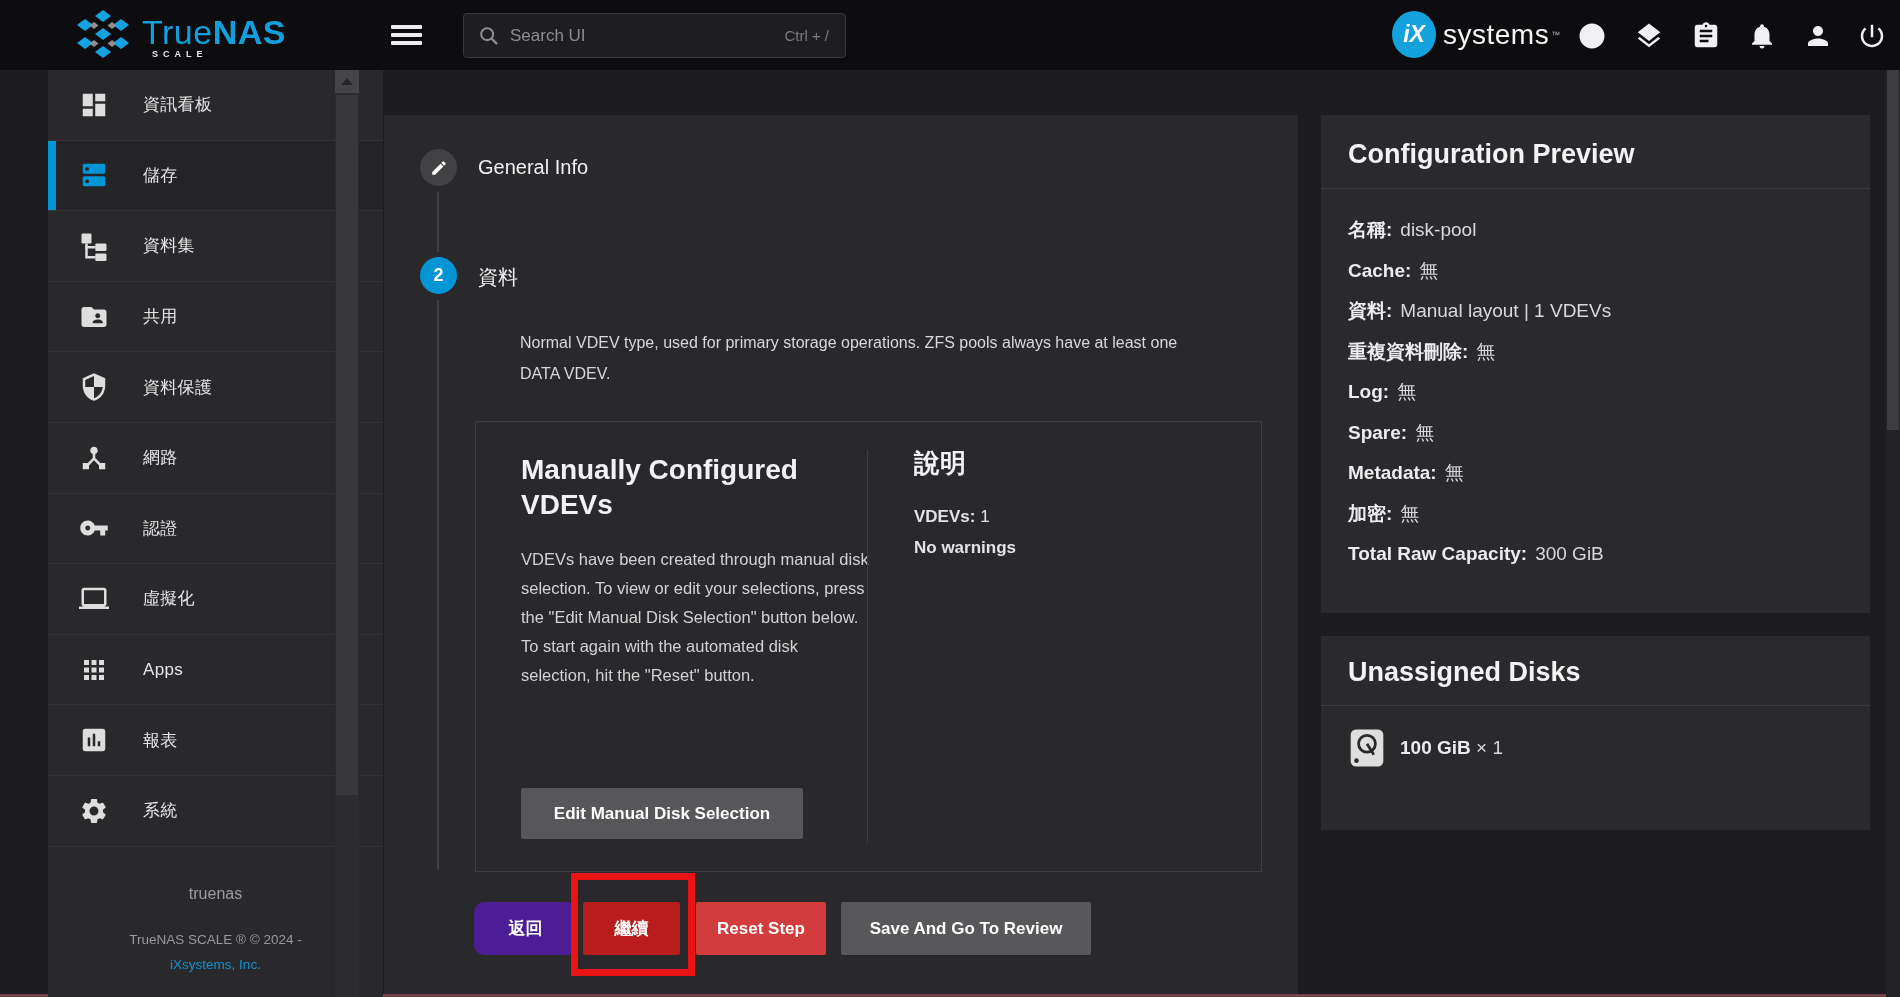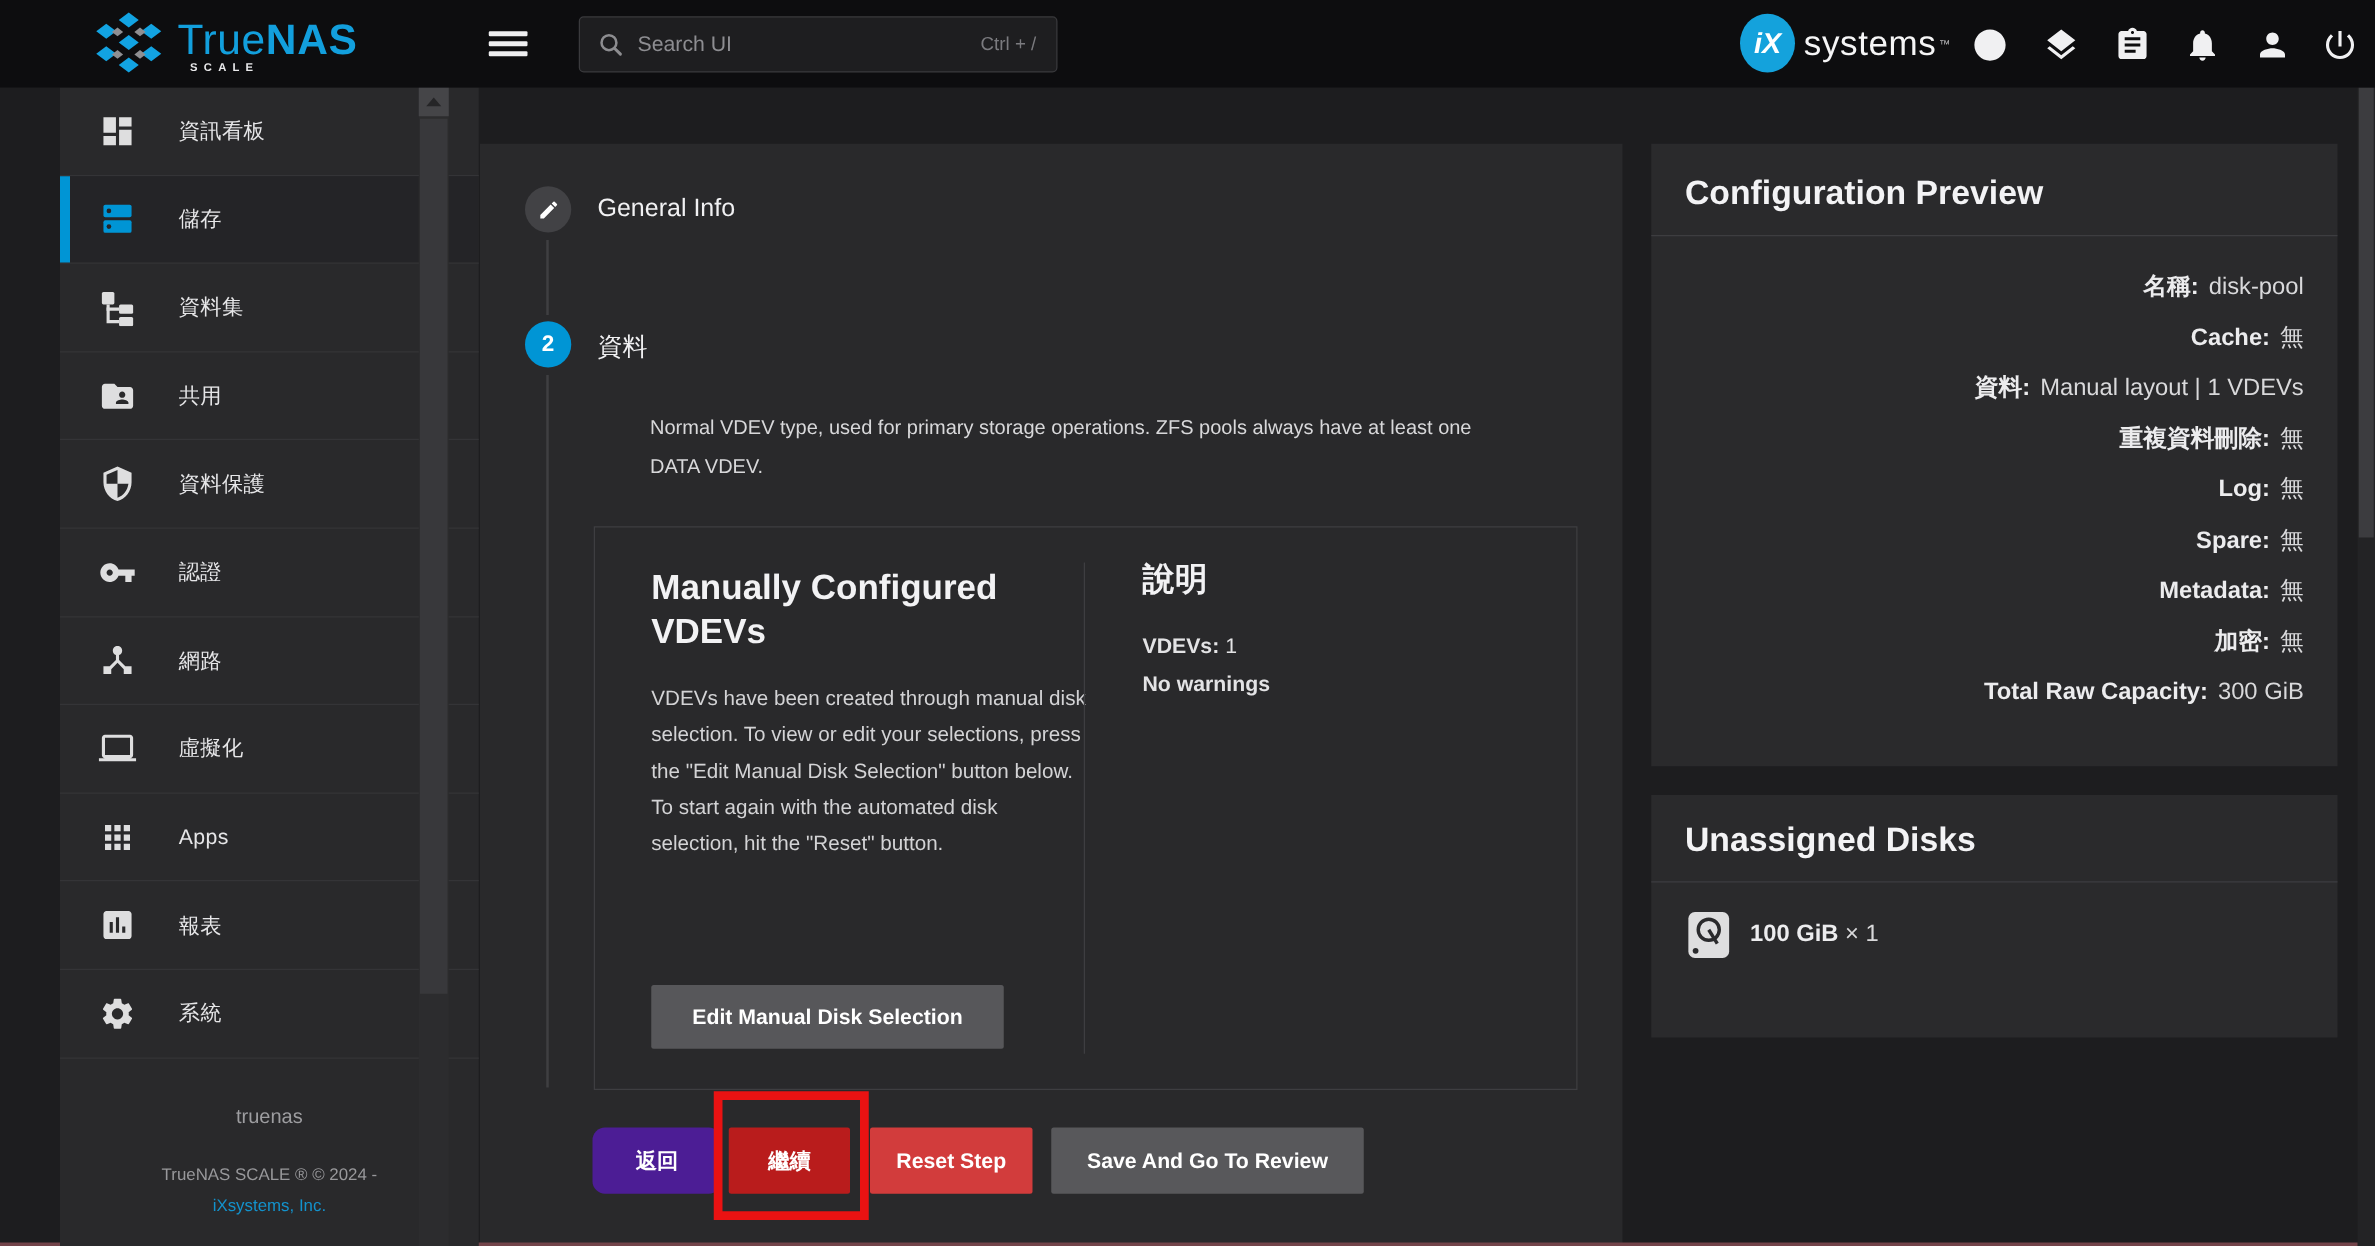--- a/index.html
+++ b/index.html
@@ -108,21 +108,21 @@
   .btn-back { left:90px; width:103px; background:#4c1d95;border-radius:10px; }
   .btn-next { left:199px; width:97px; background:#b91c1c; }
   .btn-reset { left:312px; width:130px; background:#d23c3c; }
   .btn-save { left:457px; width:250px; background:#58585b; }
   
   .annotation { position:absolute; left:571px; top:873px; width:124px; height:103px; border:7px solid #ea1212; z-index:50; }
   
   .preview-card { position:absolute; left:1321px; top:115px; width:549px; height:498px; background:#2a2a2c; }
   .panel-title { padding:24px 27px 18px 27px; font-size:27px; font-weight:700; color:#f3f3f5; border-bottom:1px solid #3d3d40; }
   .cp-rows { padding:21px 27px 0 27px; }
-  .cp-row { height:40.5px; line-height:40.5px; font-size:19px; white-space:nowrap;text-align:right; }
+  .cp-row { height:40.5px; line-height:40.5px; font-size:19px; white-space:nowrap; }
   .cp-label { font-weight:700; color:#ececee; margin-right:8px; }
   .cp-value { color:#d9d9db; }
   .unassigned-card { position:absolute; left:1321px; top:636px; width:549px; height:194px; background:#2a2a2c; }
   .un-title { padding:21px 27px 17px 27px; font-size:27px; font-weight:700; color:#f3f3f5; border-bottom:1px solid #3d3d40; }
   .disk-row { display:flex; align-items:center; padding:22px 0 0 27px; }
   .disk-text { margin-left:14px; font-size:19px; color:#ececee; }
   .disk-text b { font-weight:700; }
   .disk-text .mult { font-weight:400; color:#d9d9db; }
   .bottom-line { position:absolute; left:0; top:994px; width:1900px; height:3px; background:#73444a; }
 </style>
@@ -226,32 +226,32 @@
       <span class="nav-label">共用</span>
     </div>
     <div class="nav-item">
       <svg class="nav-icon" viewBox="0 0 24 24" fill="currentColor">
           <path d="M12 1L3 5v6c0 5.55 3.84 10.74 9 12 5.16-1.26 9-6.45 9-12V5l-9-4zm0 10.99h7c-.53 4.12-3.28 7.79-7 8.94V12H5V6.3l7-3.11v8.8z"></path>
         </svg>
       <span class="nav-label">資料保護</span>
     </div>
     <div class="nav-item">
       <svg class="nav-icon" viewBox="0 0 24 24" fill="currentColor">
+          <path d="M17 16l-4-4V8.82C14.16 8.4 15 7.3 15 6c0-1.66-1.34-3-3-3S9 4.34 9 6c0 1.3.84 2.4 2 2.82V12l-4 4H3v5h5v-3.05l4-4.2 4 4.2V21h5v-5h-4z"></path>
+        </svg>
+      <span class="nav-label">網路</span>
+    </div>
+    <div class="nav-item">
+      <svg class="nav-icon" viewBox="0 0 24 24" fill="currentColor">
           <path d="M12.65 10C11.83 7.67 9.61 6 7 6c-3.31 0-6 2.69-6 6s2.69 6 6 6c2.61 0 4.83-1.67 5.65-4H17v4h4v-4h2v-4H12.65zM7 14c-1.1 0-2-.9-2-2s.9-2 2-2 2 .9 2 2-.9 2-2 2z"></path>
         </svg>
       <span class="nav-label">認證</span>
       <svg class="nav-chevron" viewBox="0 0 24 24" fill="none" stroke="currentColor" stroke-width="2.6">
           <path d="M9 6l6 6-6 6"></path>
         </svg>
-    </div>
-    <div class="nav-item">
-      <svg class="nav-icon" viewBox="0 0 24 24" fill="currentColor">
-          <path d="M17 16l-4-4V8.82C14.16 8.4 15 7.3 15 6c0-1.66-1.34-3-3-3S9 4.34 9 6c0 1.3.84 2.4 2 2.82V12l-4 4H3v5h5v-3.05l4-4.2 4 4.2V21h5v-5h-4z"></path>
-        </svg>
-      <span class="nav-label">網路</span>
     </div>
     <div class="nav-item">
       <svg class="nav-icon" viewBox="0 0 24 24" fill="currentColor">
           <path d="M20 18c1.1 0 1.99-.9 1.99-2L22 5c0-1.1-.9-2-2-2H4c-1.1 0-2 .9-2 2v11c0 1.1.9 2 2 2H0v2h24v-2h-4zM4 5h16v11H4V5z"></path>
         </svg>
       <span class="nav-label">虛擬化</span>
     </div>
     <div class="nav-item">
       <svg class="nav-icon" viewBox="0 0 24 24" fill="currentColor">
           <path d="M4 8h4V4H4v4zm6 0h4V4h-4v4zm6-4v4h4V4h-4zm-12 10h4v-4H4v4zm6 0h4v-4h-4v4zm6 0h4v-4h-4v4zM4 20h4v-4H4v4zm6 0h4v-4h-4v4zm6 0h4v-4h-4v4z"></path>

